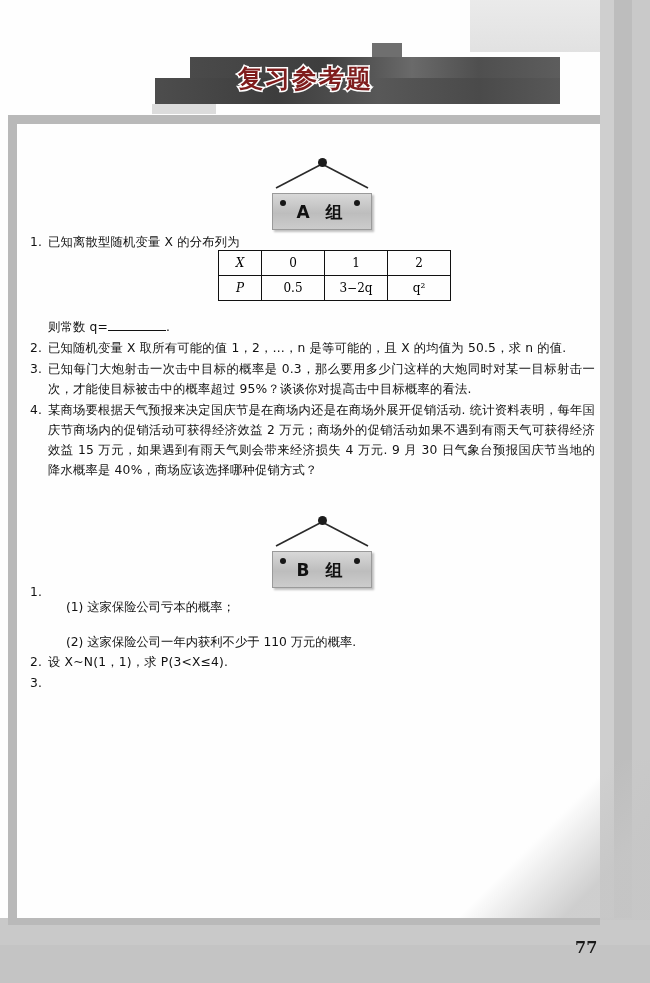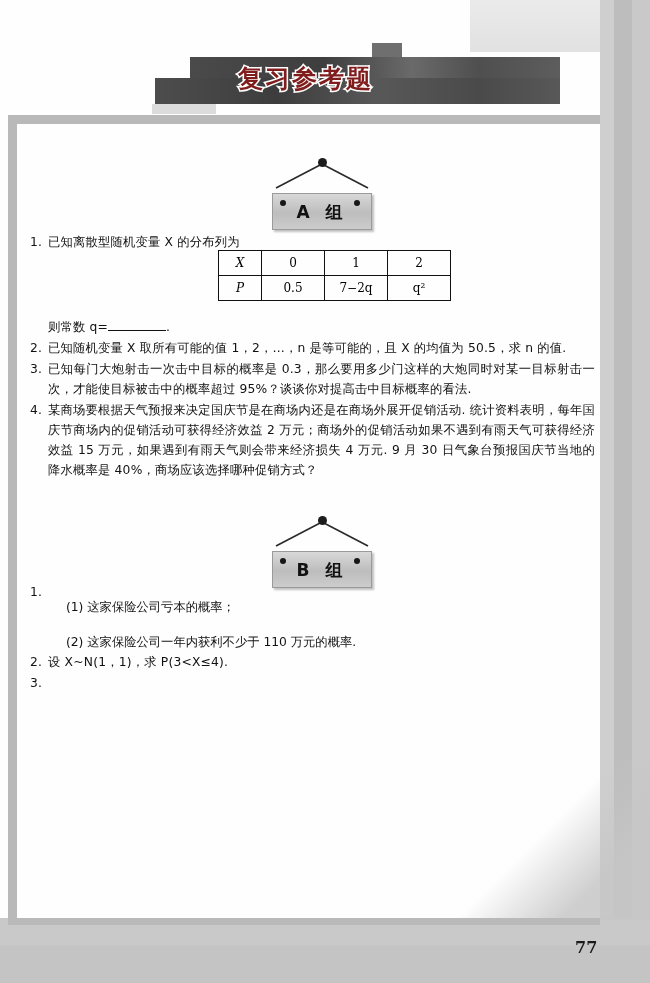--- a/index.html
+++ b/index.html
@@ -272,21 +272,21 @@
     <tbody>
         <tr>
       <td class="hdr">X</td>
       <td>0</td>
       <td>1</td>
       <td>2</td>
     </tr>
     <tr>
       <td class="hdr">P</td>
       <td>0.5</td>
-      <td>7−2q</td>
+      <td>3−2q</td>
       <td>q²</td>
     </tr>
   </tbody>
     </table>
 
   <div class="sign-wrap" style="left:262px; top:516px;">
     <svg class="sign-string" width="120" height="62">
       <path d="M60,6 L14,30" stroke="#2a2a2a" stroke-width="1.6" fill="none"></path>
       <path d="M60,6 L106,30" stroke="#2a2a2a" stroke-width="1.6" fill="none"></path>
     </svg>

